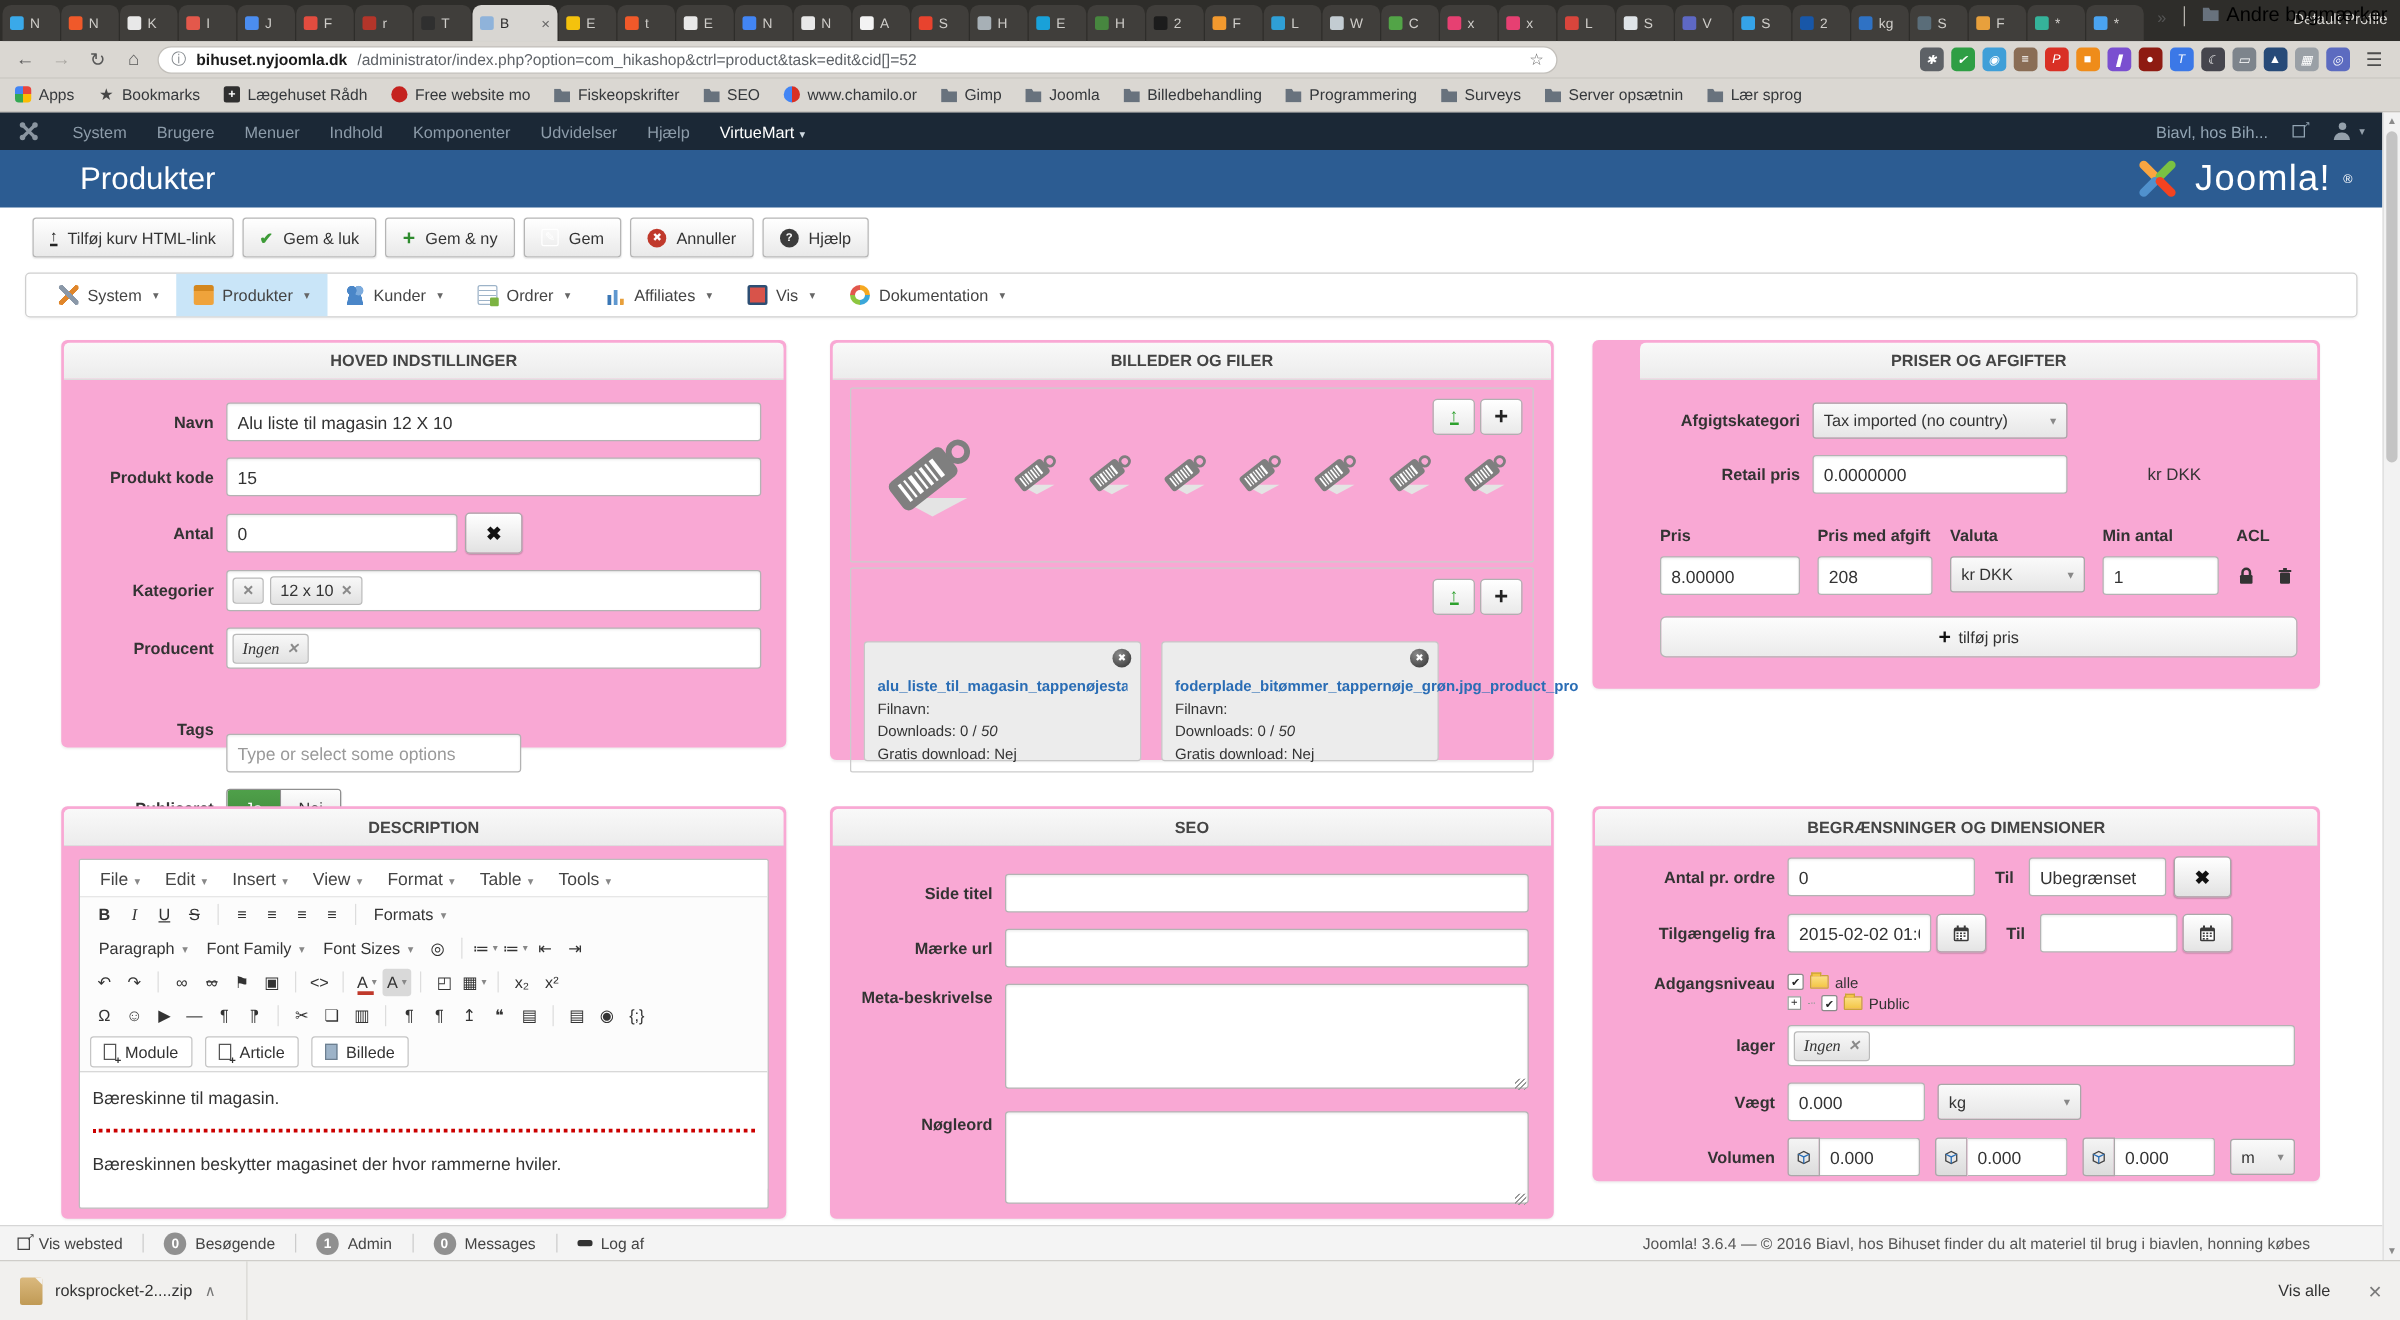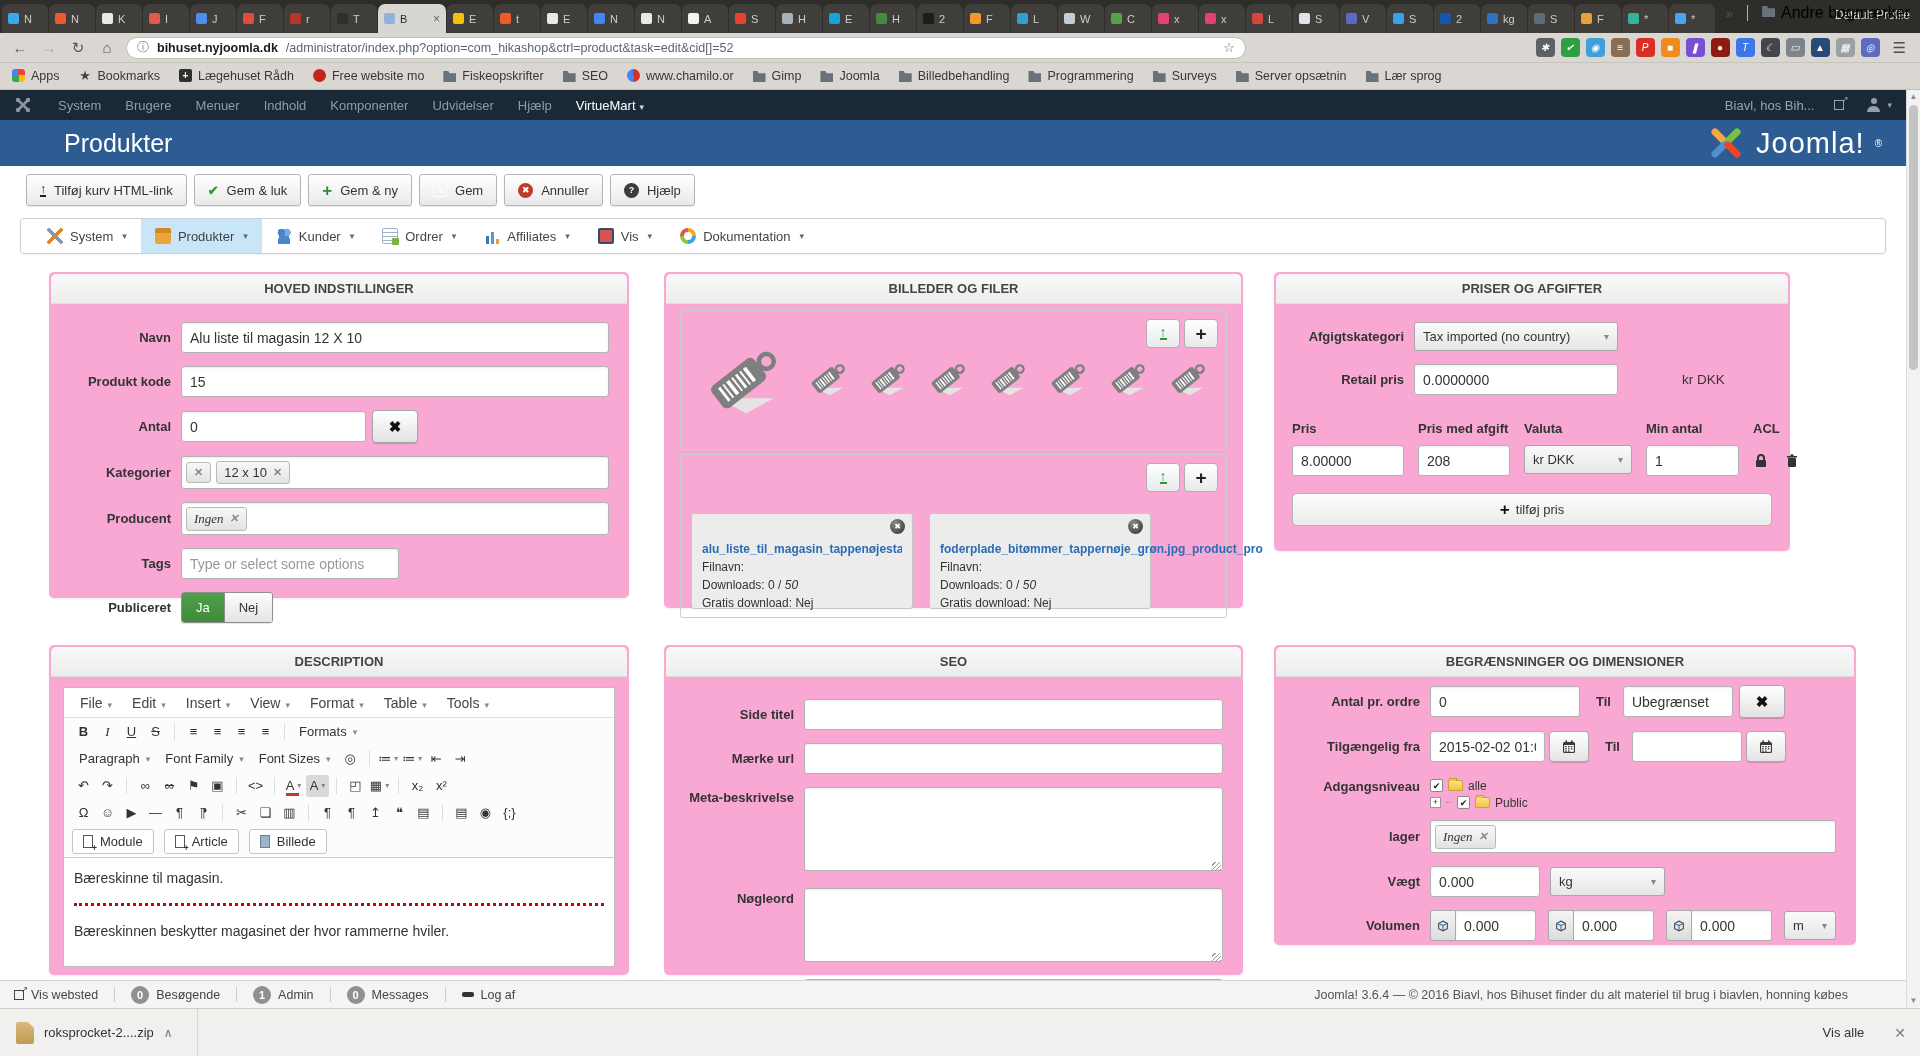--- a/index.html
+++ b/index.html
@@ -112,21 +112,21 @@
   .smi.ic-docs { border-radius:50%; background:conic-gradient(#f6a821 0 25%,#3ba7d9 0 50%,#8dc63f 0 75%,#e2574c 0); }
   .smi.ic-docs::after { content:""; position:absolute; inset:4px; background:#fff; border-radius:50%; }
 
   
   .panel { position:absolute; background:#f9a8d4; border:2px solid #f9a8d4; border-radius:5px;
            box-shadow:0 1px 2px rgba(0,0,0,.07); }
   .panel-h { height:30px; line-height:30px; text-align:center; font-size:13px; font-weight:bold; color:#444;
              background:linear-gradient(#f9f9f9,#ececec); border-bottom:1px solid #ddd; border-radius:5px 5px 0 0; }
   #p-main  { left:49px;   top:272px; width:580px; height:326px; }
   #p-images{ left:664px;  top:272px; width:579px; height:336px; }
-  #p-prices{ left:1274px; top:272px; width:516px; height:279px; }
+  #p-prices{ left:1274px; top:272px; width:582px; height:279px;padding-left:36px; }
   #p-desc  { left:49px;   top:645px; width:580px; height:330px; }
   #p-seo   { left:664px;  top:645px; width:579px; height:330px; }
   #p-restr { left:1274px; top:645px; width:582px; height:300px; }
 
   .frm { padding:18px 18px 0; }
   .row { display:flex; align-items:center; margin-bottom:13px; }
   .row.top { align-items:flex-start; }
   .lbl { width:112px; text-align:right; font-weight:bold; font-size:13px; color:#333; padding-right:10px; flex:0 0 auto; }
   #p-restr .lbl { width:136px; }
   #p-seo .lbl, #p-prices .lbl { width:120px; }
@@ -815,21 +815,21 @@
         <span class="lbl">Producent</span>
         <div class="chipbox">
           <span class="chip it">
               <span>Ingen</span>
               <span class="cx"></span>
             </span>
         </div>
       </div>
       <div class="row">
         <span class="lbl">Tags</span>
-        <input class="inp" style="width: 218px;" placeholder="Type or select some options">
+        <input class="inp" style="width: 236px; margin-top: 39px;" placeholder="Type or select some options">
       </div>
       <div class="row">
         <span class="lbl">Publiceret</span>
         <span class="toggle">
           <span class="tg on">Ja</span>
           <span class="tg off">Nej</span>
         </span>
       </div>
     </div>
   </div>

